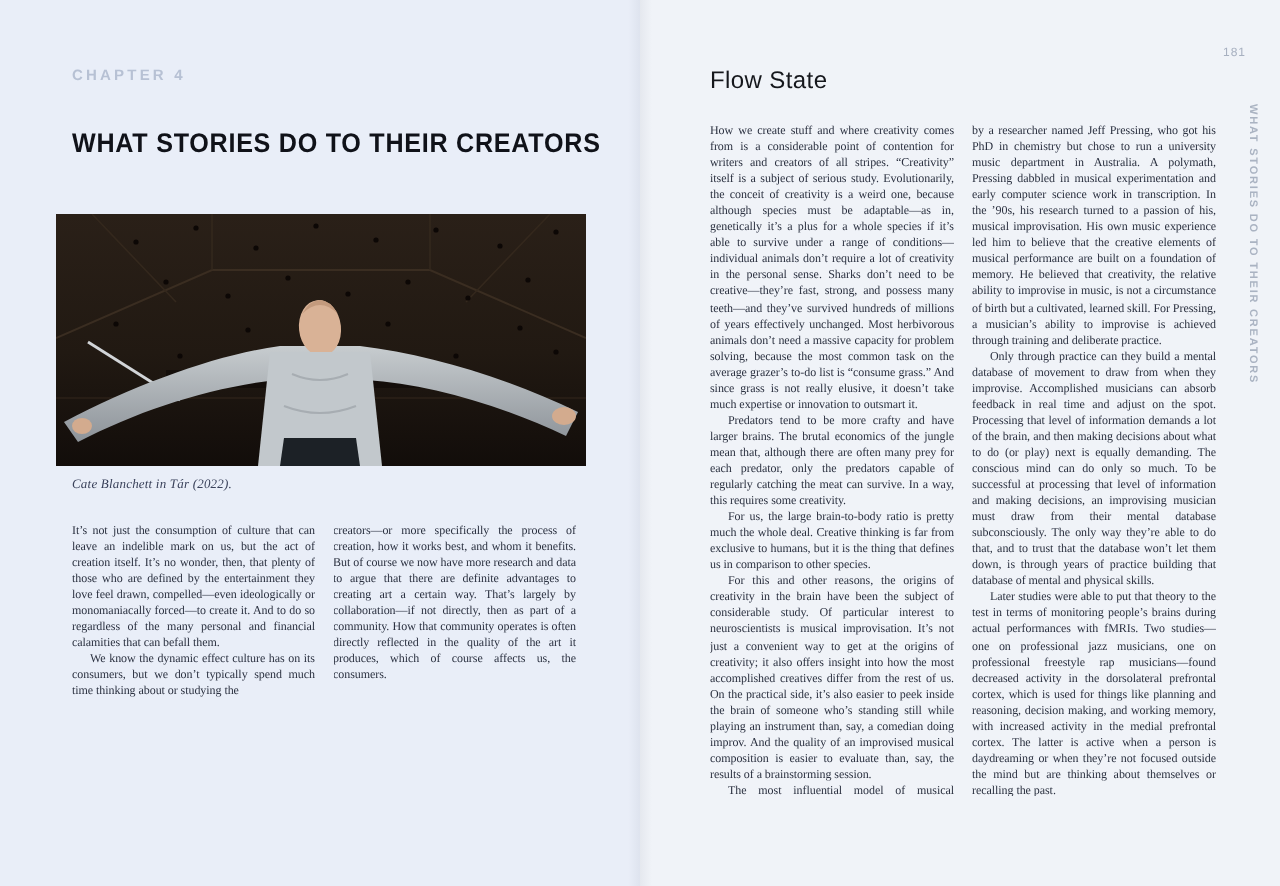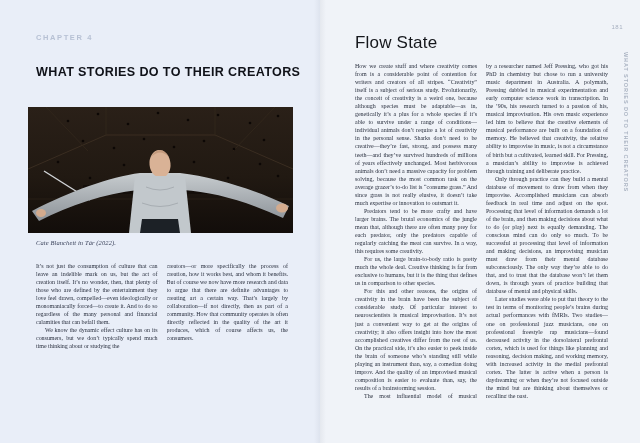--- a/index.html
+++ b/index.html
@@ -38,21 +38,21 @@
   .right .col{max-height:336px;}
   .col p{
     margin:0;font-size:6px;line-height:8.05px;color:#2b3140;
     text-align:justify;letter-spacing:-.03px;
   }
   .col p.ind{text-indent:9px;}
   
   .flow-heading{
     position:absolute;left:35px;top:33px;
     font-family:"Liberation Sans","DejaVu Sans",sans-serif;
-    font-size:17px;font-weight:400;color:#15171c;letter-spacing:.2px;
+    font-size:12px;font-weight:400;color:#15171c;letter-spacing:.2px;
   }
   .folio{
     position:absolute;right:17px;top:24px;
     font-family:"Liberation Sans","DejaVu Sans",sans-serif;
     font-size:6px;color:#a7b0c0;letter-spacing:.5px;
   }
   .running-head{
     position:absolute;right:11px;top:52px;height:340px;
     writing-mode:vertical-rl;
     font-family:"Liberation Sans","DejaVu Sans",sans-serif;

